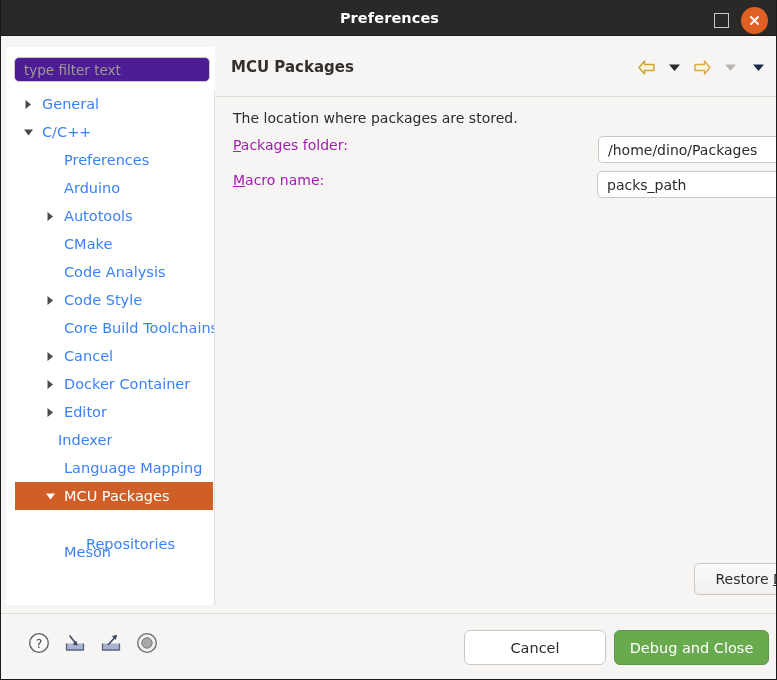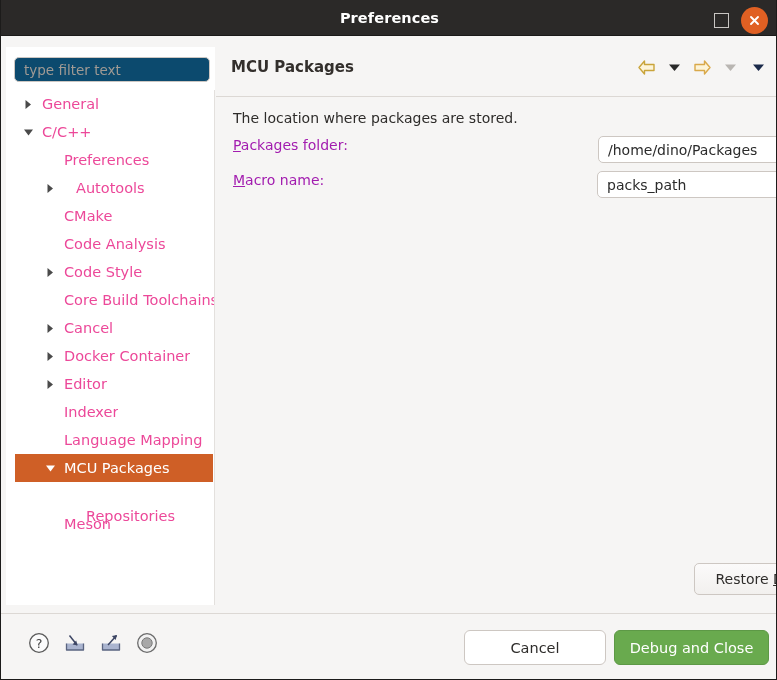--- a/index.html
+++ b/index.html
@@ -53,40 +53,40 @@
 
   
   .left-pane {
     position: absolute; left: 5px; top: 47px;
     width: 209px; height: 558px;
     background: #ffffff;
   }
   .filter-box {
     position: absolute; left: 8px; top: 10px;
     width: 196px; height: 25px;
-    background: #0c4a6e;
+    background: #4c1d95;
     border: 1px solid #cdc7c2;
     border-radius: 5px;
     display: flex; align-items: center;
     padding-left: 9px;
     font-size: 13.5px;
     color: #a09a94;
   }
   .tree {
     position: absolute; left: 0; top: 43px;
     width: 209px; height: 515px;
     overflow: hidden;
     border-right: 1px solid #e3e0dd;
   }
   .tree-row {
     position: relative;
     height: 28px;
     display: flex; align-items: center;
     font-size: 14.5px;
-    color: #ec4899;
+    color: #3b82f6;
     white-space: nowrap;
   }
   .tree-row.selected {
     background: #cf5f26;
     color: #ffffff;
     margin-left: 9px;
     width: 198px;
   }
   .tw {
     width: 16px; min-width: 16px;
@@ -219,21 +219,25 @@
             <svg width="11" height="9" viewBox="0 0 11 9">
               <path d="M1 1.5 L10 1.5 L5.5 7.5 Z" fill="#4a4a4a"></path>
             </svg>
           </span>
           <span class="tree-label" style="margin-left: 6px;">C/C++</span>
         </div>
         <div class="tree-row" style="padding-left: 36px;">
           <span class="tw"></span>
           <span class="tree-label" style="margin-left: 6px;">Preferences</span>
         </div>
-        <div class="tree-row" style="padding-left: 36px; gap: 12px;">
+        <div class="tree-row" style="padding-left: 36px;">
+          <span class="tw"></span>
+          <span class="tree-label" style="margin-left: 6px;">Arduino</span>
+        </div>
+        <div class="tree-row" style="padding-left: 36px;">
           <span class="tw">
             <svg width="9" height="11" viewBox="0 0 9 11">
               <path d="M1.5 1 L7 5.5 L1.5 10 Z" fill="#4a4a4a"></path>
             </svg>
           </span>
           <span class="tree-label" style="margin-left: 6px;">Autotools</span>
         </div>
         <div class="tree-row" style="padding-left: 36px;">
           <span class="tw"></span>
           <span class="tree-label" style="margin-left: 6px;">CMake</span>
@@ -273,21 +277,21 @@
         <div class="tree-row" style="padding-left: 36px;">
           <span class="tw">
             <svg width="9" height="11" viewBox="0 0 9 11">
               <path d="M1.5 1 L7 5.5 L1.5 10 Z" fill="#4a4a4a"></path>
             </svg>
           </span>
           <span class="tree-label" style="margin-left: 6px;">Editor</span>
         </div>
         <div class="tree-row" style="padding-left: 36px;">
           <span class="tw"></span>
-          <span class="tree-label" style="margin-left: 6px;">Indexer</span>
+          <span class="tree-label" style="">Indexer</span>
         </div>
         <div class="tree-row" style="padding-left: 36px;">
           <span class="tw"></span>
           <span class="tree-label" style="margin-left: 6px;">Language Mapping</span>
         </div>
         <div class="tree-row selected" style="padding-left: 27px;">
           <span class="tw">
             <svg width="11" height="9" viewBox="0 0 11 9">
               <path d="M1 1.5 L10 1.5 L5.5 7.5 Z" fill="#ffffff"></path>
             </svg>

